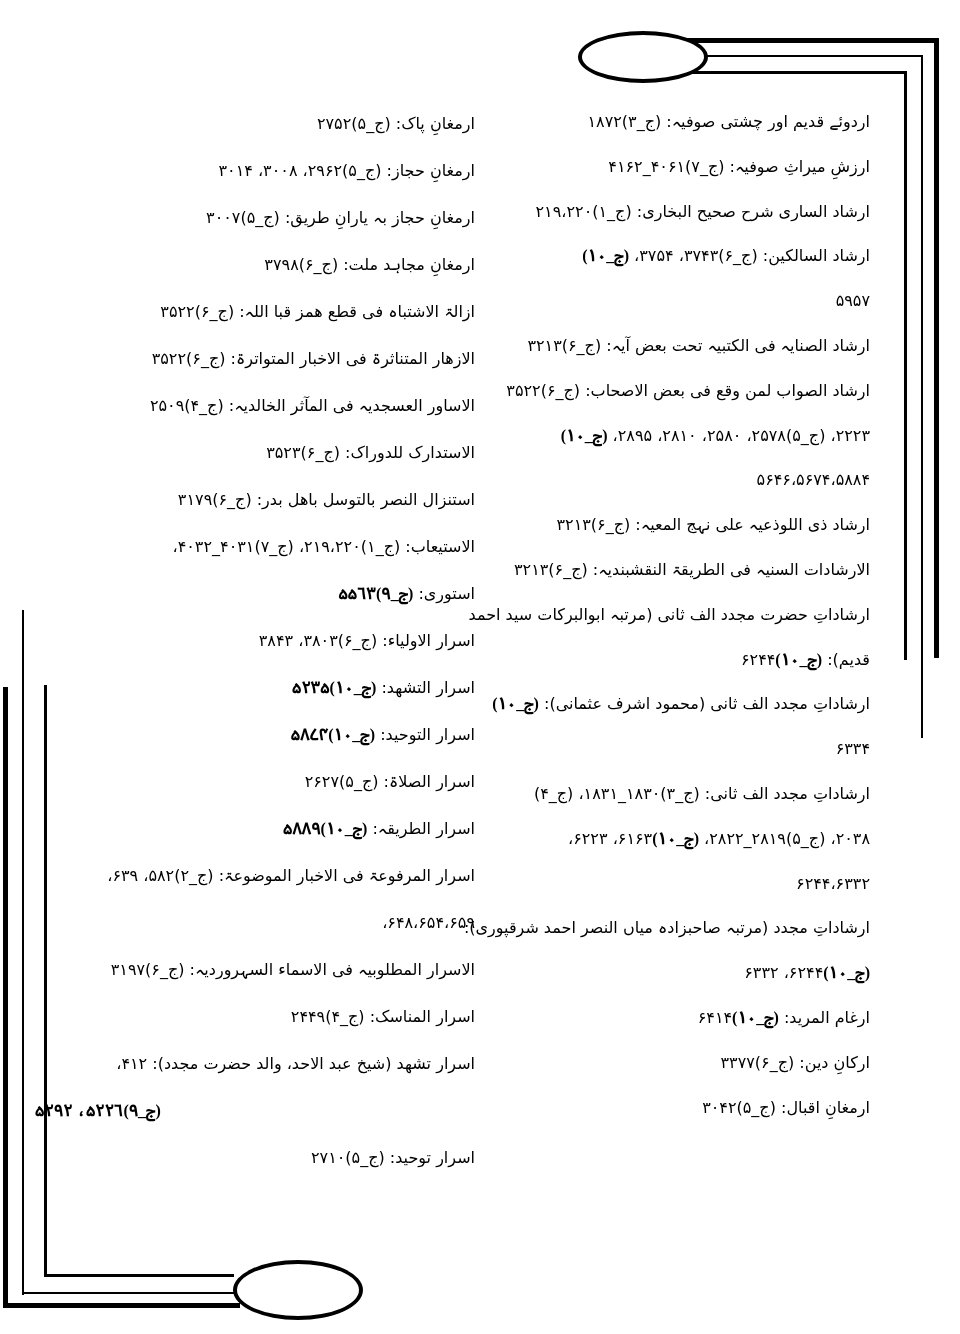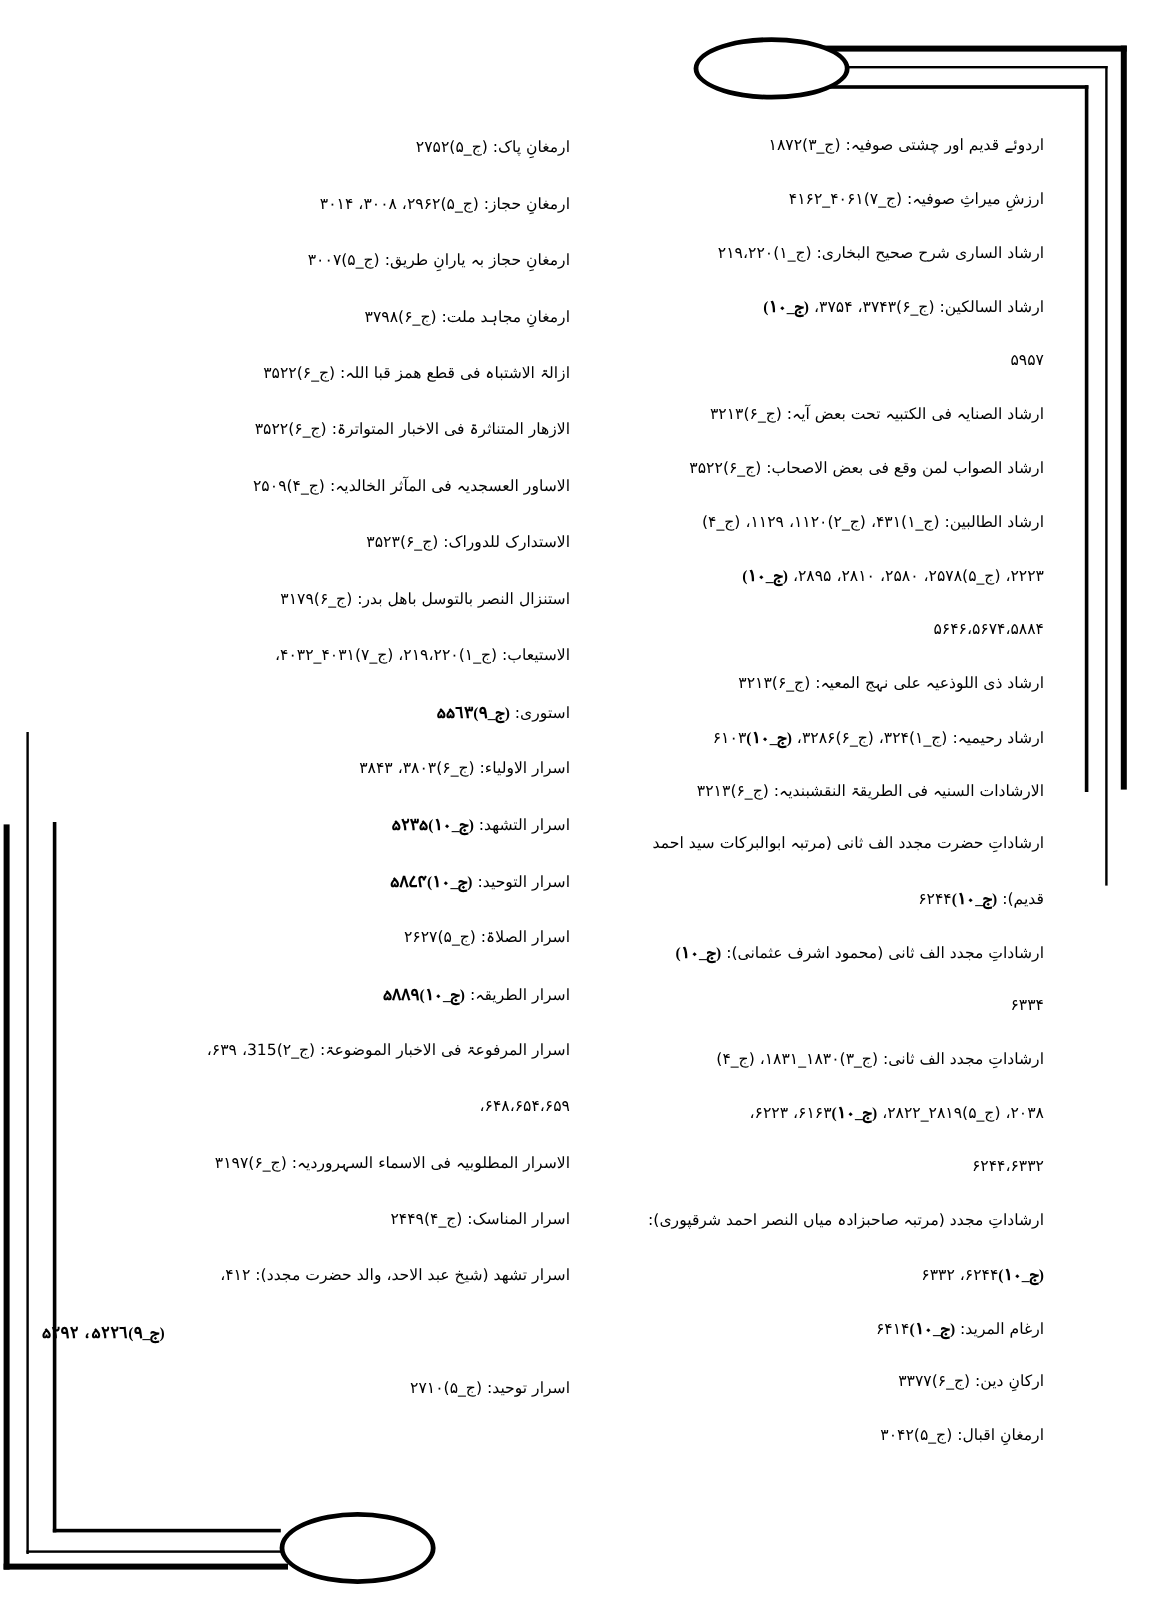--- a/index.html
+++ b/index.html
@@ -36,21 +36,21 @@
     border-radius:50%;
     background:#ffffff;
   }
   .ellipse-top{left:578px;top:31px;width:122px;height:44px;}
   .ellipse-bottom{left:233px;top:1260px;width:122px;height:52px;}
 
   
   .col{
     position:absolute;
     direction:rtl;
-    font-size:13px;
+    font-size:16px;
   }
   .col-right{left:460px;top:100px;width:410px;}
   .col-left{left:35px;top:100px;width:440px;}
   .col-right .line{height:44.8px;line-height:44.8px;}
   .col-left .line{height:47px;line-height:47px;}
   .line{white-space:nowrap;}
   .a-right{text-align:right;}
   .a-center{text-align:right;}
   .a-left{text-align:left;}
   .seg{font-weight:normal;}
@@ -92,29 +92,25 @@
         <div class="line a-right"><span class="seg">ارشاد السالکین: (ج_۶)۳۷۴۳، ۳۷۵۴، </span><span class="seg bold">(ج_۱۰)</span></div>
         <div class="line a-center"><span class="seg">۵۹۵۷</span></div>
       </div>
       <div class="entry">
         <div class="line a-right"><span class="seg">ارشاد الصنایہ فی الکتبیہ تحت بعض آیہ: (ج_۶)۳۲۱۳</span></div>
       </div>
       <div class="entry">
         <div class="line a-right"><span class="seg">ارشاد الصواب لمن وقع فی بعض الاصحاب: (ج_۶)۳۵۲۲</span></div>
       </div>
       <div class="entry">
-        <div class="line a-right"><span class="seg">ارشاد الطالبین: (ج_۱)۴۳۱، (ج_۲)۱۱۲۰، ۱۱۲۹، (ج_۴)</span></div>
         <div class="line a-right"><span class="seg">۲۲۲۳، (ج_۵)۲۵۷۸، ۲۵۸۰، ۲۸۱۰، ۲۸۹۵، </span><span class="seg bold">(ج_۱۰)</span></div>
         <div class="line a-center"><span class="seg">۵۶۴۶،۵۶۷۴،۵۸۸۴</span></div>
       </div>
       <div class="entry">
         <div class="line a-right"><span class="seg">ارشاد ذی اللوذعیہ علی نہج المعیہ: (ج_۶)۳۲۱۳</span></div>
-      </div>
-      <div class="entry">
-        <div class="line a-right"><span class="seg">ارشاد رحیمیہ: (ج_۱)۳۲۴، (ج_۶)۳۲۸۶، </span><span class="seg bold">(ج_۱۰)</span><span class="seg">۶۱۰۳</span></div>
       </div>
       <div class="entry">
         <div class="line a-right"><span class="seg">الارشادات السنیہ فی الطریقۃ النقشبندیہ: (ج_۶)۳۲۱۳</span></div>
       </div>
       <div class="entry">
         <div class="line a-right"><span class="seg">ارشاداتِ حضرت مجدد الف ثانی (مرتبہ ابوالبرکات سید احمد</span></div>
         <div class="line a-center"><span class="seg">قدیم): </span><span class="seg bold">(ج_۱۰)</span><span class="seg">۶۲۴۴</span></div>
       </div>
       <div class="entry">
         <div class="line a-right"><span class="seg">ارشاداتِ مجدد الف ثانی (محمود اشرف عثمانی): </span><span class="seg bold">(ج_۱۰)</span></div>
@@ -182,21 +178,21 @@
       <div class="entry">
         <div class="line a-right"><span class="seg">اسرار التوحید: </span><span class="seg bold">(ج_۱۰)</span><span class="seg bold">۵۸۷۴</span></div>
       </div>
       <div class="entry">
         <div class="line a-right"><span class="seg">اسرار الصلاۃ: (ج_۵)۲۶۲۷</span></div>
       </div>
       <div class="entry">
         <div class="line a-right"><span class="seg">اسرار الطریقہ: </span><span class="seg bold">(ج_۱۰)</span><span class="seg bold">۵۸۸۹</span></div>
       </div>
       <div class="entry">
-        <div class="line a-right"><span class="seg">اسرار المرفوعۃ فی الاخبار الموضوعۃ: (ج_۲)315، ۶۳۹،</span></div>
+        <div class="line a-right"><span class="seg">اسرار المرفوعۃ فی الاخبار الموضوعۃ: (ج_۲)۵۸۲، ۶۳۹،</span></div>
         <div class="line a-center"><span class="seg">۶۴۸،۶۵۴،۶۵۹،</span></div>
       </div>
       <div class="entry">
         <div class="line a-right"><span class="seg">الاسرار المطلوبیہ فی الاسماء السہروردیہ: (ج_۶)۳۱۹۷</span></div>
       </div>
       <div class="entry">
         <div class="line a-right"><span class="seg">اسرار المناسک: (ج_۴)۲۴۴۹</span></div>
       </div>
       <div class="entry">
         <div class="line a-right"><span class="seg">اسرار تشھد (شیخ عبد الاحد، والد حضرت مجدد): ۴۱۲،</span></div>

